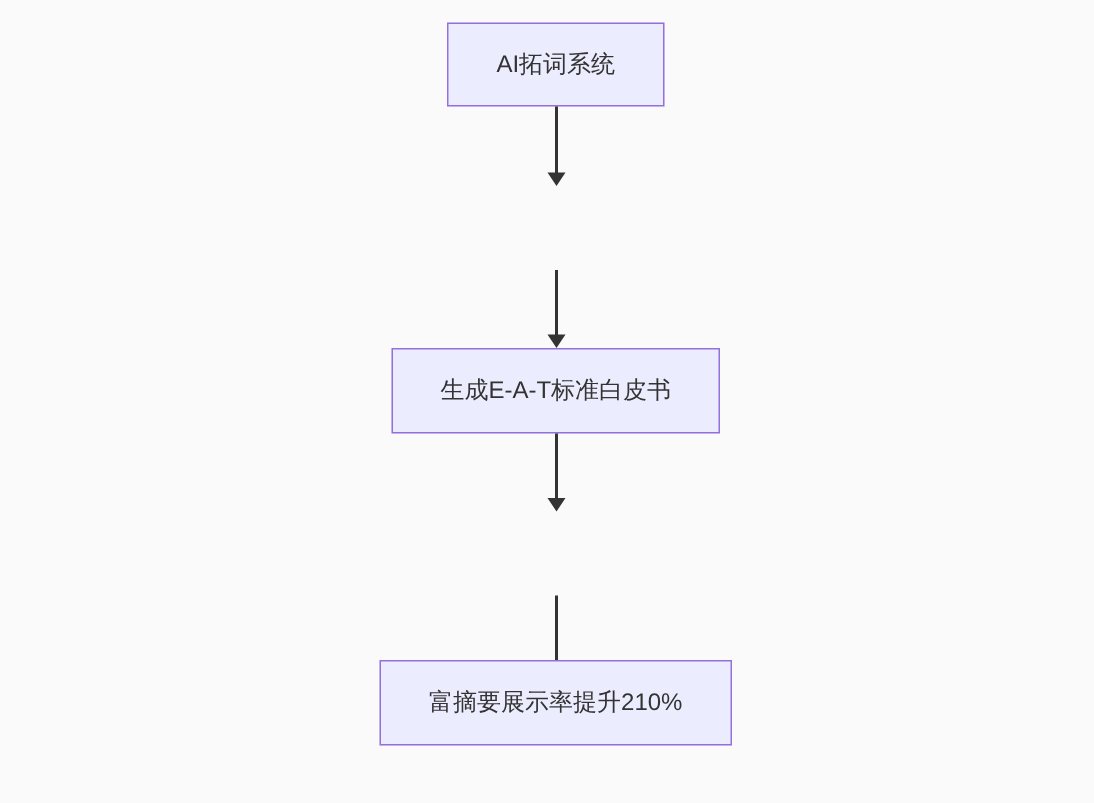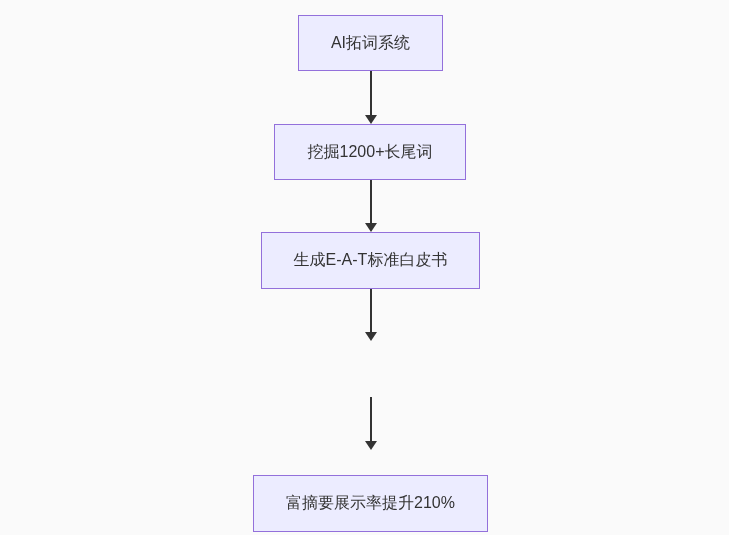--- a/index.html
+++ b/index.html
@@ -29,21 +29,21 @@
     border: 1.5px solid var(--node-border);
     color: var(--text);
     font-size: 16px;
     text-align: center;
     white-space: nowrap;
   }
   .n0 { left: 298px; top: 15px;  width: 145px; height: 56px; }
   .n1 { left: 274px; top: 124px; width: 192px; height: 56px; }
   .n2 { left: 261px; top: 232px; width: 219px; height: 57px; }
   .n3 { left: 264px; top: 341px; width: 213px; height: 56px; }
-  .n4 { left: 253px; top: 475px; width: 235px; height: 57px; text-align: center; }
+  .n4 { left: 253px; top: 440px; width: 235px; height: 57px; text-align: center; }
 
   .edge {
     position: absolute;
     left: 364px;
     width: 13px;
   }
   .e0 { top: 71px;  height: 53px; }
   .e1 { top: 180px; height: 52px; }
   .e2 { top: 289px; height: 52px; }
   .e3 { top: 397px; height: 53px; }
@@ -69,23 +69,20 @@
 
   <div class="flow-node n0">
     <span>AI拓词系统</span>
   </div>
 
   <div class="edge e0">
     <div class="edge-line"></div>
     <div class="edge-head"></div>
   </div>
 
-  <div class="flow-node n1">
-    <span>挖掘1200+长尾词</span>
-  </div>
 
   <div class="edge e1">
     <div class="edge-line"></div>
     <div class="edge-head"></div>
   </div>
 
   <div class="flow-node n2">
     <span>生成E-A-T标准白皮书</span>
   </div>
 

